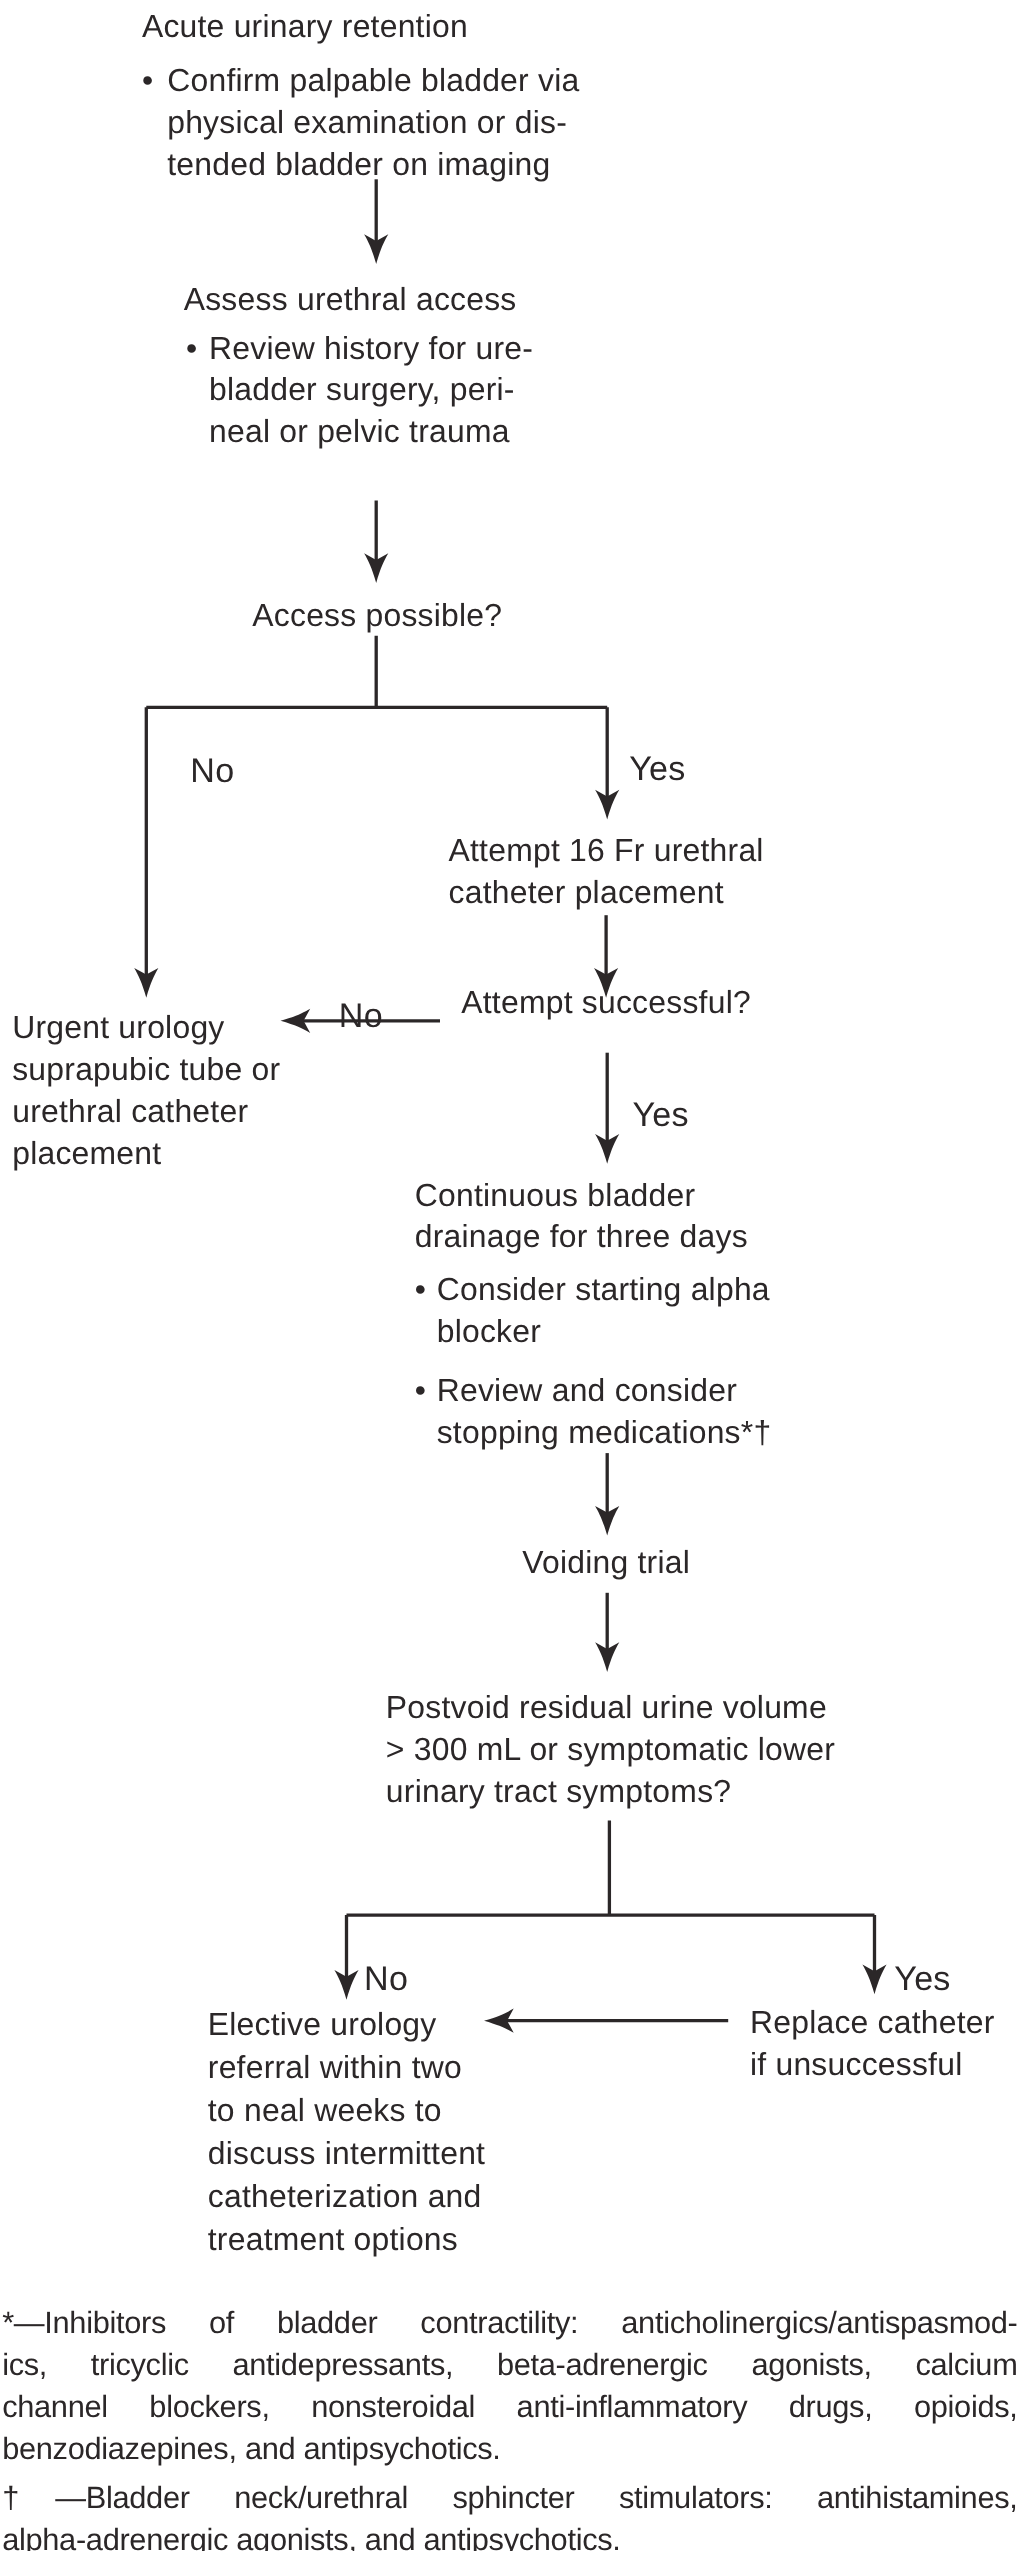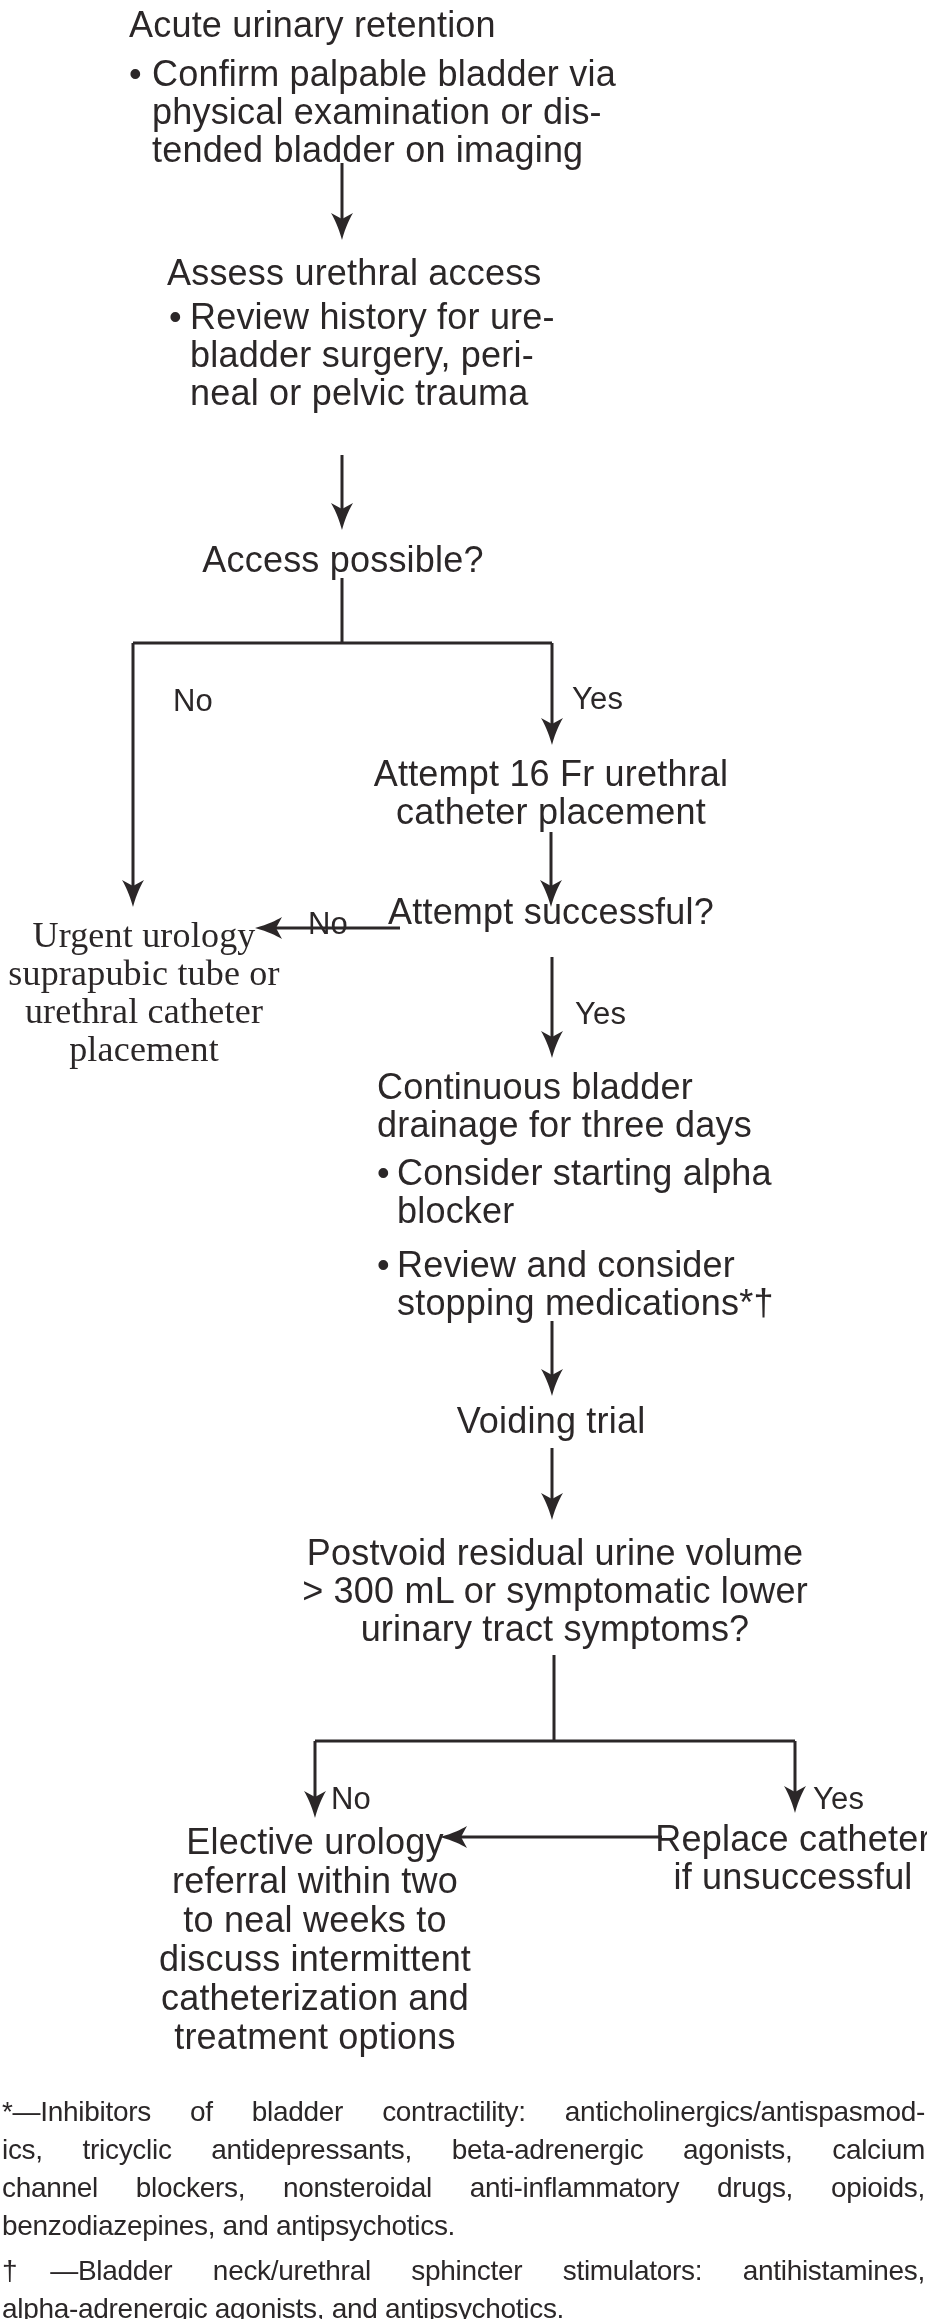--- a/index.html
+++ b/index.html
@@ -14,26 +14,26 @@
     overflow:hidden;
     font-family:"Liberation Sans", sans-serif;
     color:var(--ink);
   }
   #connectors{position:absolute;left:0;top:0;width:927px;height:2319px;}
   #connectors path.stem{stroke:var(--ink);stroke-width:3;fill:none;}
   #connectors .head{fill:var(--ink);}
 
   .flow-text{
     position:absolute;
-    font-size:36px;
+    font-size:29px;
     line-height:38px;
     letter-spacing:0.2px;
     color:var(--ink);
   }
-  .centered{transform:translateX(-50%);text-align:center;}
+  .centered{transform:translateX(-50%);text-align:left;}
   .line{display:block;white-space:nowrap;}
 
   .bullet-item{position:relative;padding-left:23px;}
   .bullet-item .dot{position:absolute;left:0;top:0;}
   .n2 .bullet-item{padding-left:21px;}
   .n7 .bullet-item{padding-left:20px;}
 
   .n1-bullets{margin-top:11px;}
   .n2-bullets{margin-top:6px;}
   .n7-title{margin-bottom:0;}
@@ -133,21 +133,21 @@
         <div class="line">catheter placement</div>
       </div>
   </div>
 
   <div class="flow-text centered" style="left:551px;top:893px;">
     <span>Attempt successful?</span>
   </div>
 
   <div class="branch-label" style="left:308px;top:893px;"><span>No</span></div>
 
-  <div class="flow-text centered" style="left:144px;top:916px;font-family:Liberation Serif, serif;">
+  <div class="flow-text centered" style="left:133px;top:916px;">
     <div>
         <div class="line">Urgent urology</div>
         <div class="line">suprapubic tube or</div>
         <div class="line">urethral catheter</div>
         <div class="line">placement</div>
       </div>
   </div>
 
   <div class="branch-label" style="left:575px;top:983px;"><span>Yes</span></div>
 

